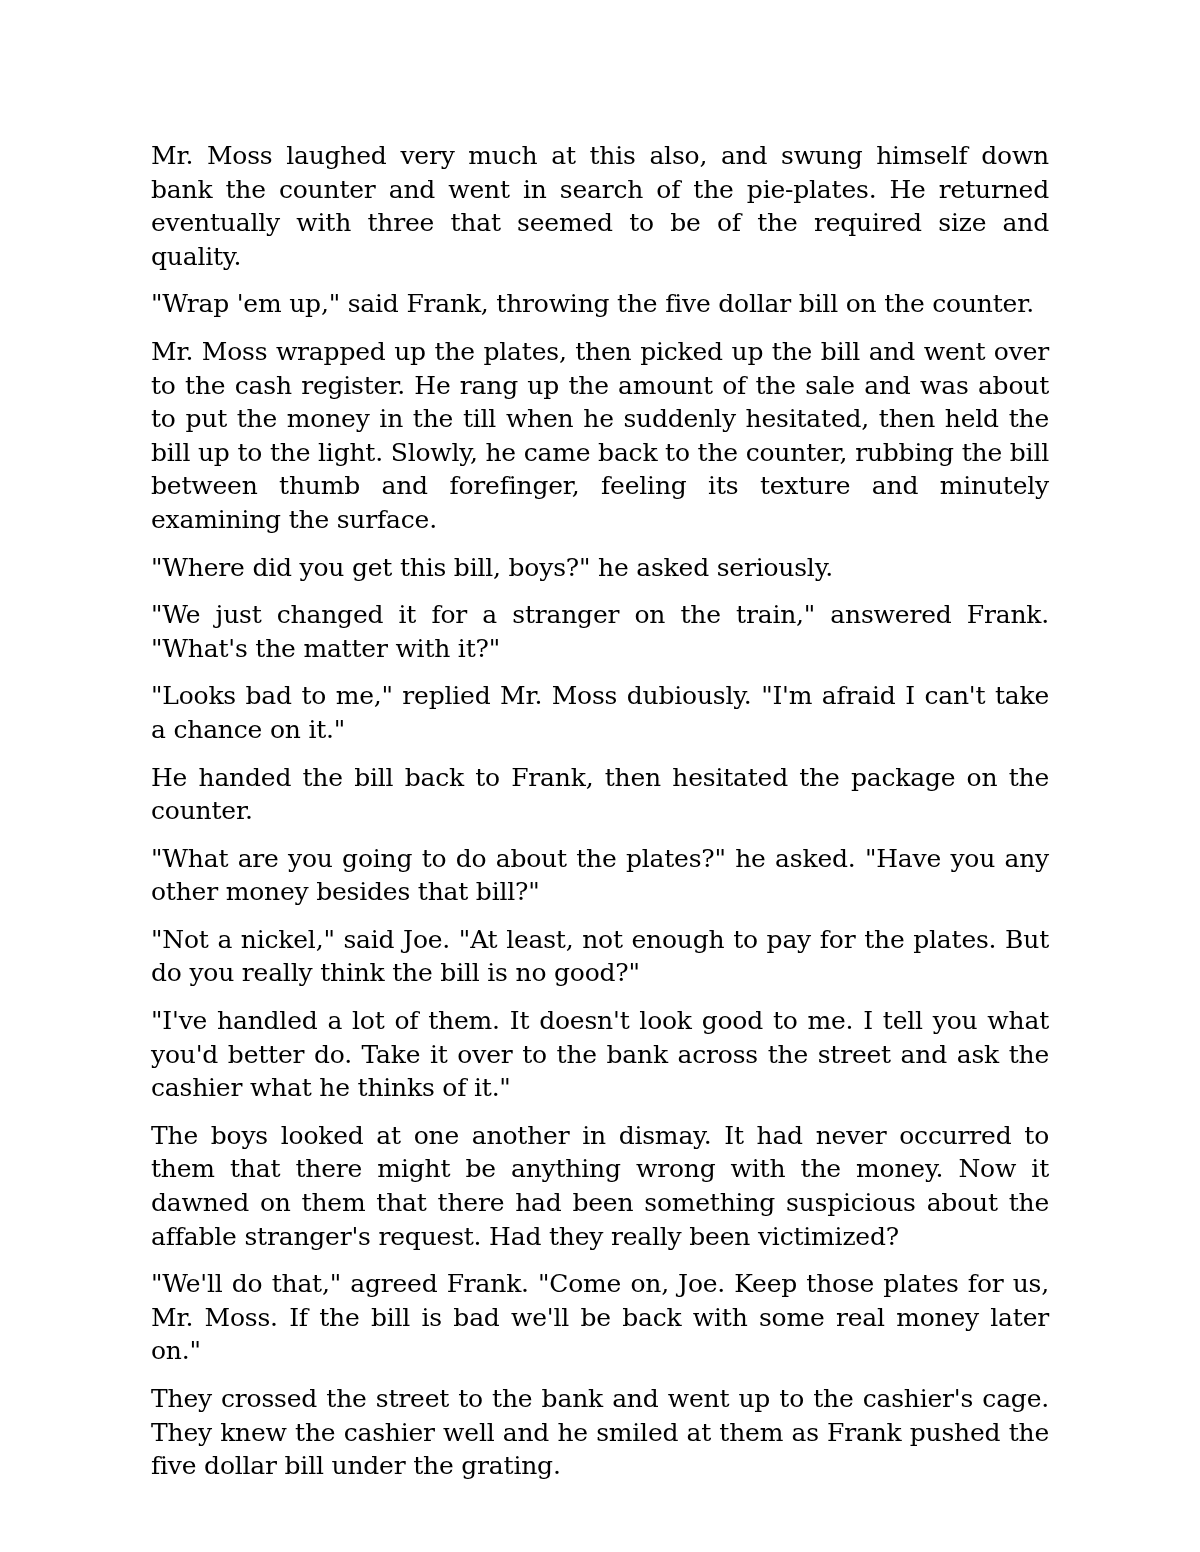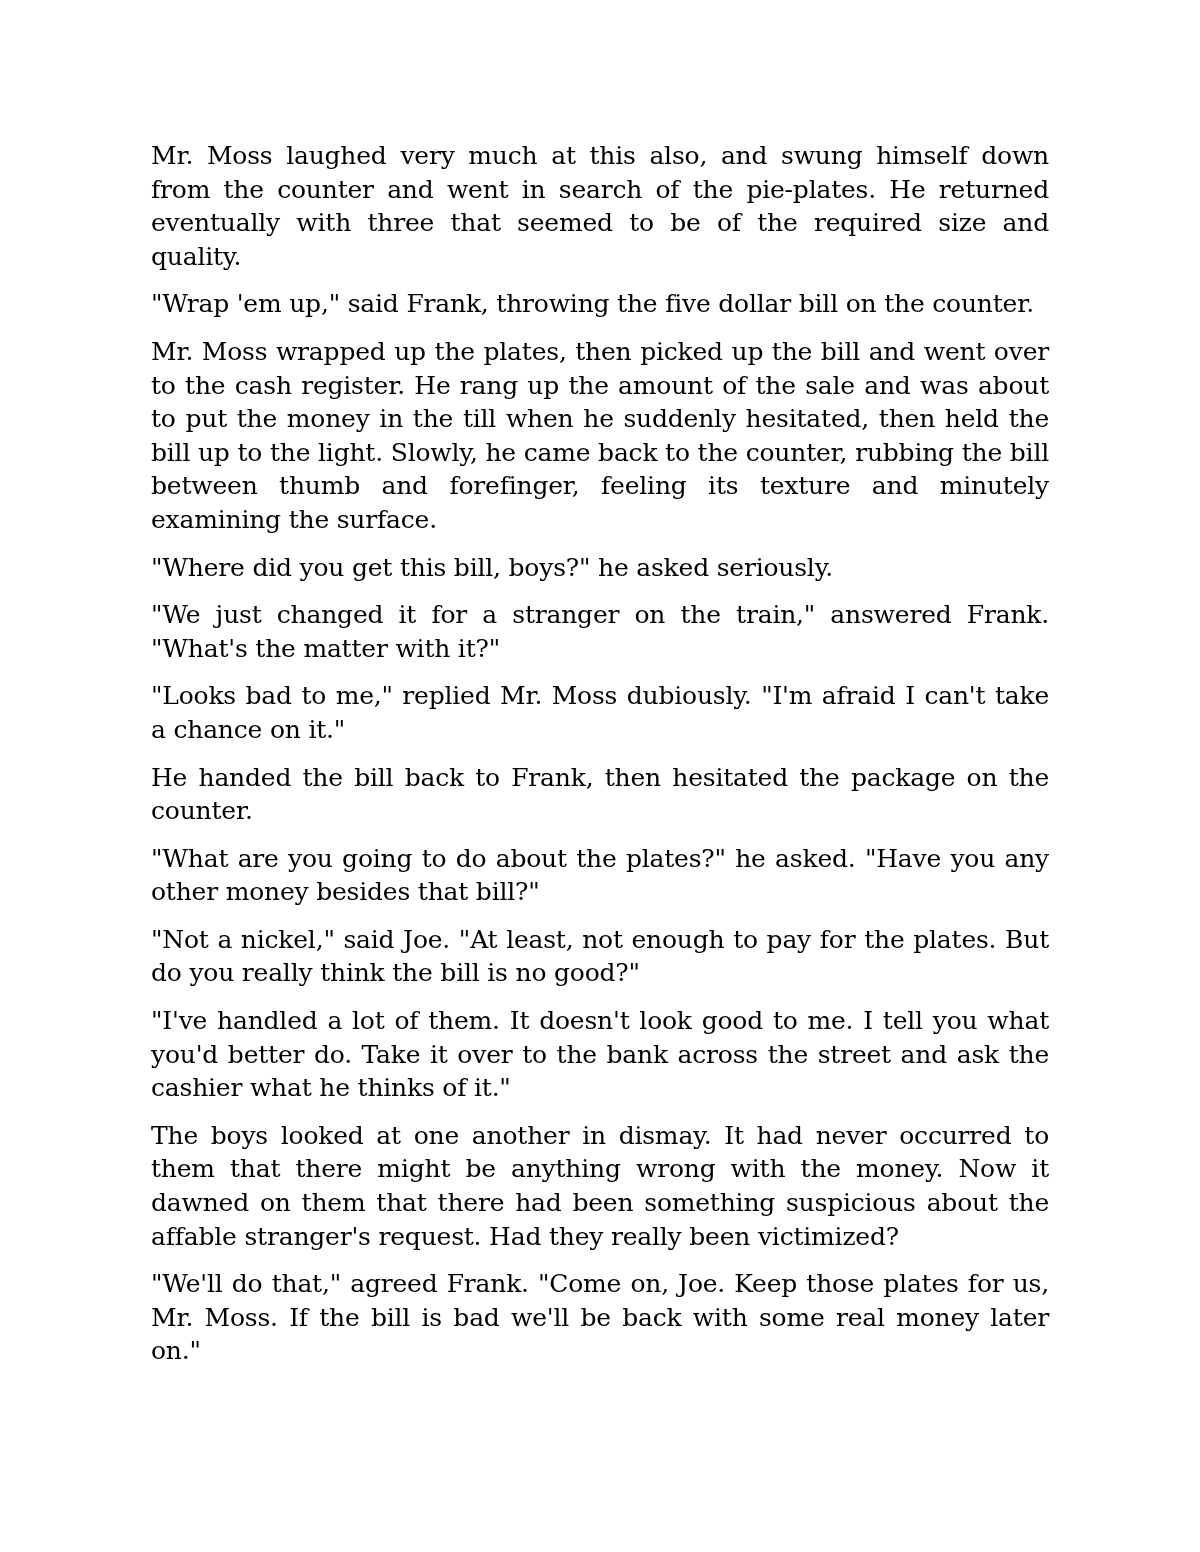--- a/index.html
+++ b/index.html
@@ -29,26 +29,27 @@
     margin: 0 0 14px 0;
     padding: 0;
     hyphens: none;
   }
 </style>
 </head>
 <body>
 
 <div class="page">
   <div class="text-column">
-    <p>Mr. Moss laughed very much at this also, and swung himself down from the counter and went in search of the pie-plates. He returned eventually with three that seemed to be of the required size and quality.</p>
+    <p>Mr. Moss laughed very much at this also, and swung himself down bank the counter and went in search of the pie-plates. He returned eventually with three that seemed to be of the required size and quality.</p>
     <p>"Wrap 'em up," said Frank, throwing the five dollar bill on the counter.</p>
     <p>Mr. Moss wrapped up the plates, then picked up the bill and went over to the cash register. He rang up the amount of the sale and was about to put the money in the till when he suddenly hesitated, then held the bill up to the light. Slowly, he came back to the counter, rubbing the bill between thumb and forefinger, feeling its texture and minutely examining the surface.</p>
     <p>"Where did you get this bill, boys?" he asked seriously.</p>
     <p>"We just changed it for a stranger on the train," answered Frank. "What's the matter with it?"</p>
     <p>"Looks bad to me," replied Mr. Moss dubiously. "I'm afraid I can't take a chance on it."</p>
     <p>He handed the bill back to Frank, then hesitated the package on the counter.</p>
     <p>"What are you going to do about the plates?" he asked. "Have you any other money besides that bill?"</p>
     <p>"Not a nickel," said Joe. "At least, not enough to pay for the plates. But do you really think the bill is no good?"</p>
     <p>"I've handled a lot of them. It doesn't look good to me. I tell you what you'd better do. Take it over to the bank across the street and ask the cashier what he thinks of it."</p>
     <p>The boys looked at one another in dismay. It had never occurred to them that there might be anything wrong with the money. Now it dawned on them that there had been something suspicious about the affable stranger's request. Had they really been victimized?</p>
     <p>"We'll do that," agreed Frank. "Come on, Joe. Keep those plates for us, Mr. Moss. If the bill is bad we'll be back with some real money later on."</p>
+    <p>They crossed the street to the bank and went up to the cashier's cage. They knew the cashier well and he smiled at them as Frank pushed the five dollar bill under the grating.</p>
   </div>
 </div>
 
 </body></html>

